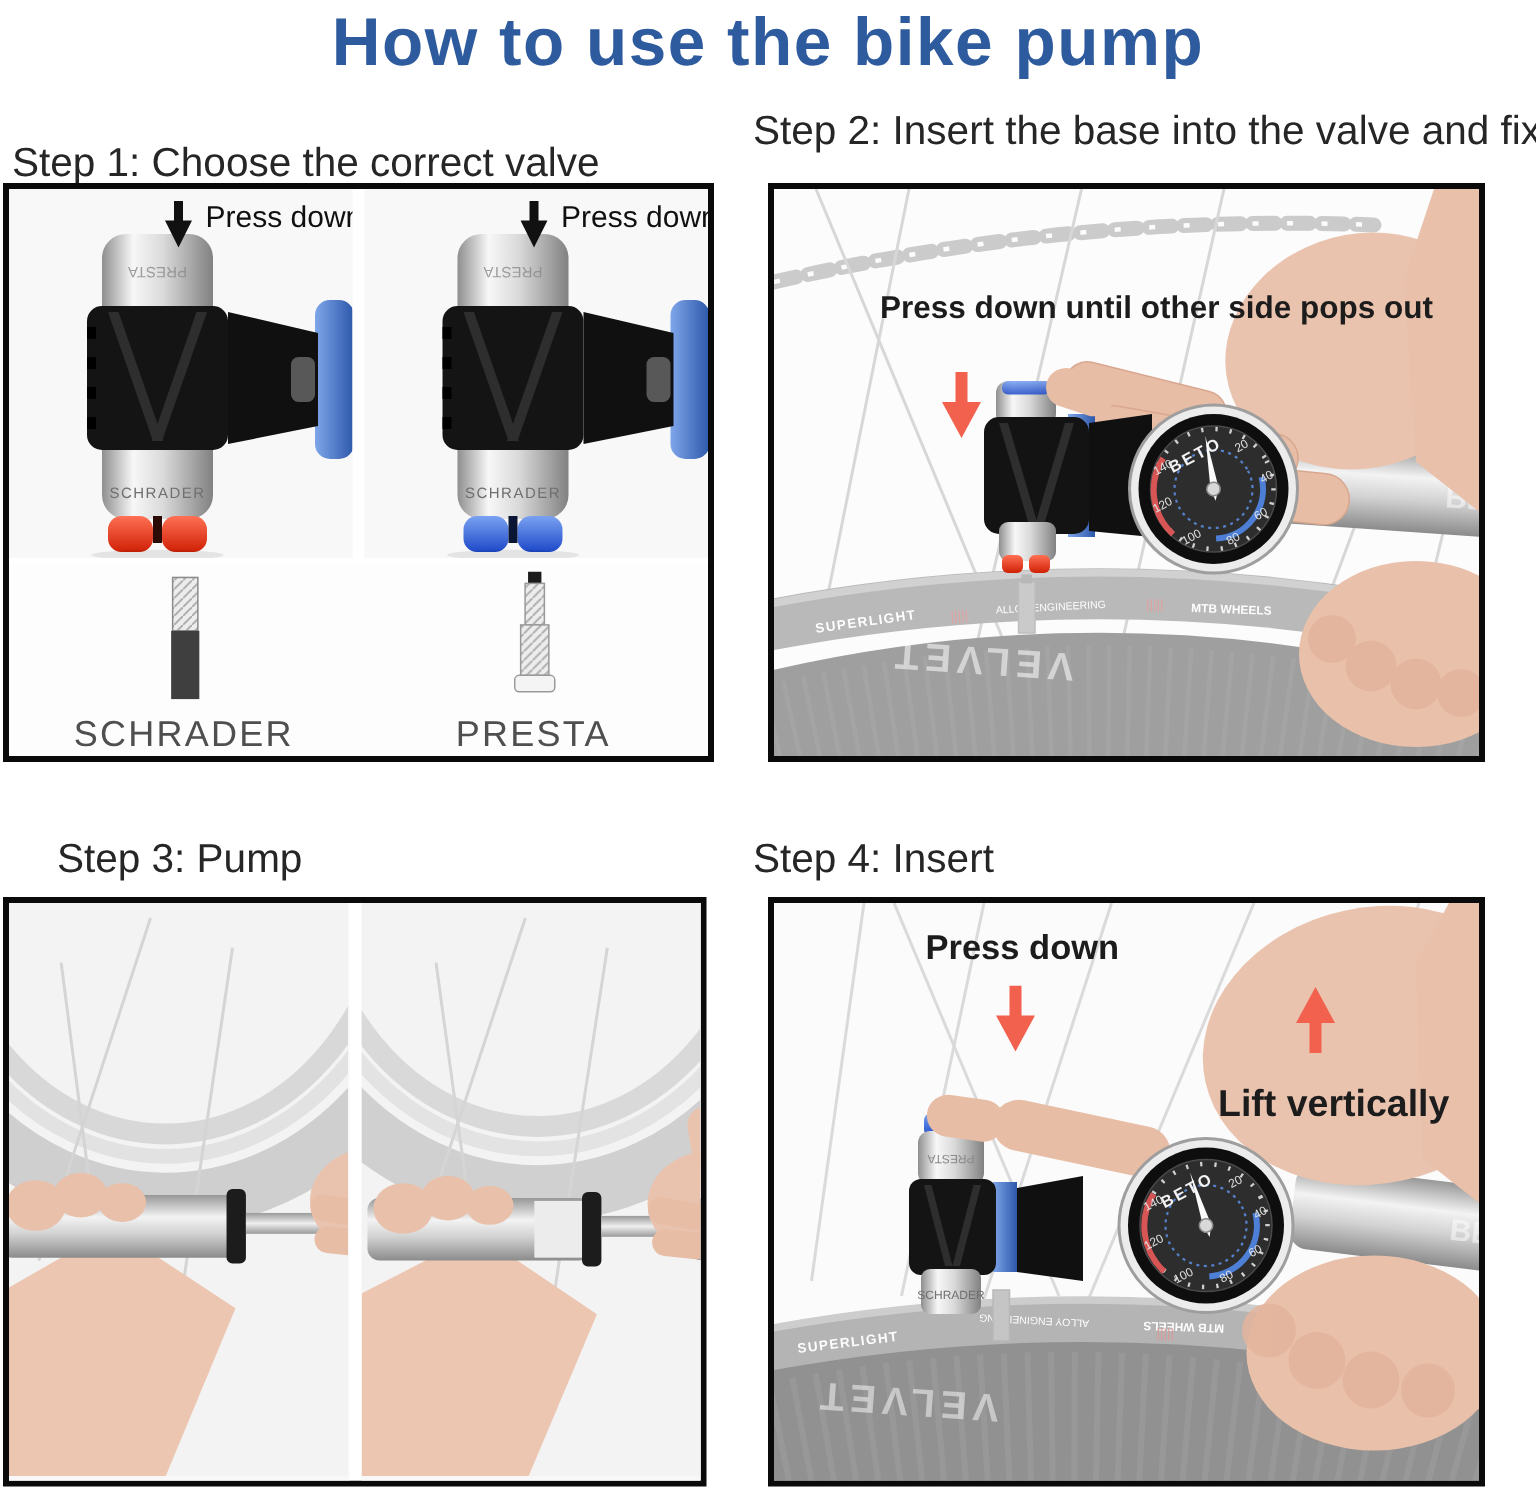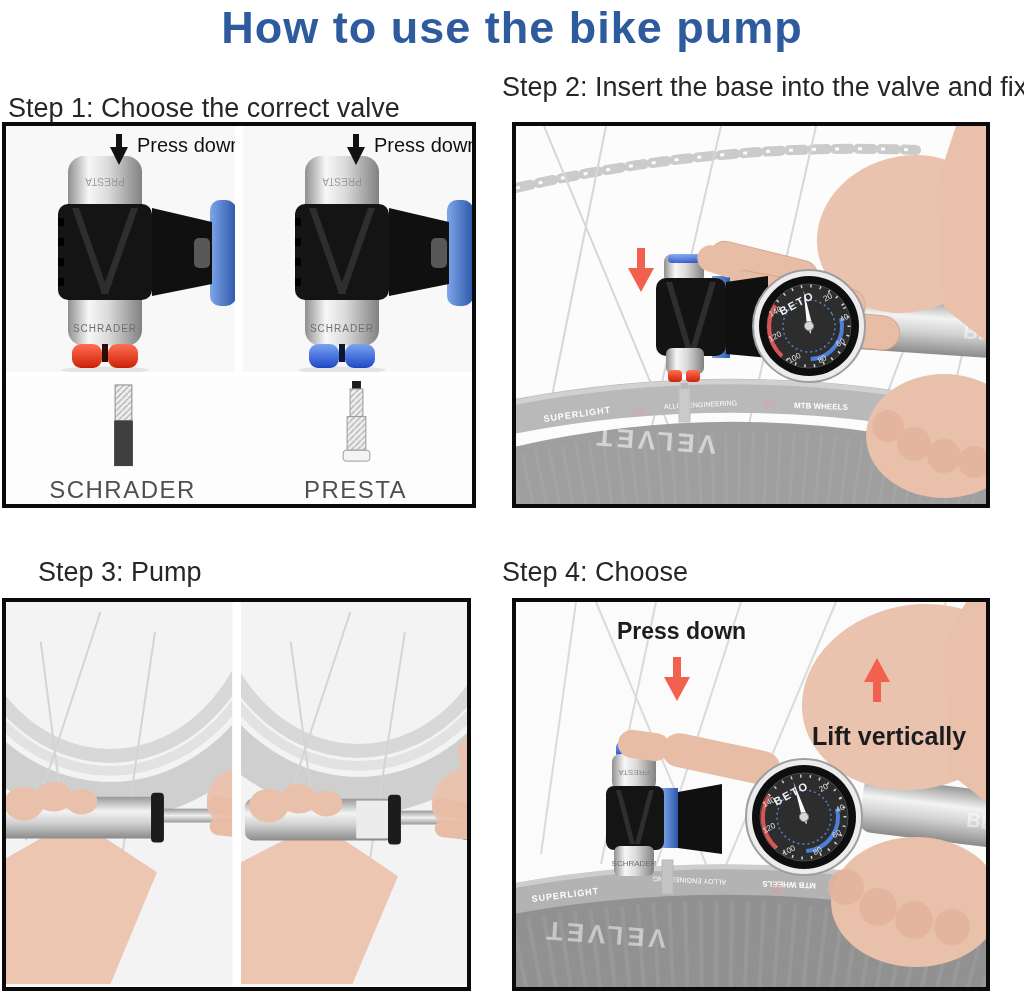--- a/index.html
+++ b/index.html
@@ -79,21 +79,21 @@
       <path d="M0,6 L6,0" stroke="#a8a8a8" stroke-width="1.2"></path>
     </pattern>
   </defs>
 </svg>
 
 <h1 class="title">How to use the bike pump</h1>
 
 <div class="step-heading" id="h-s1">Step 1: Choose the correct valve</div>
 <div class="step-heading" id="h-s2">Step 2: Insert the base into the valve and fixed</div>
 <div class="step-heading" id="h-s3">Step 3: Pump</div>
-<div class="step-heading" id="h-s4">Step 4: Choose</div>
+<div class="step-heading" id="h-s4">Step 4: Insert</div>
 
 <div class="panel" id="p1">
   <div class="photo-row">
 
     <div class="photo">
       <svg class="scene" viewBox="0 0 229 246">
         <rect width="229" height="246" fill="#f8f8f8"></rect>
         <g>
           <rect x="204" y="74" width="26" height="106" rx="10" fill="url(#gBlueRing)"></rect>
           <polygon points="146,82 206,96 206,158 146,170" fill="#101010"></polygon>
@@ -264,20 +264,21 @@
         <ellipse cx="428" cy="310" rx="78" ry="62" fill="#e9c0aa"></ellipse>
         <g fill="#e4b49c" opacity="0.85">
           <circle cx="372" cy="300" r="16"></circle>
             <circle cx="398" cy="318" r="17"></circle>
           <circle cx="428" cy="330" r="17"></circle>
             <circle cx="458" cy="336" r="16"></circle>
         </g>
         <rect x="186" y="116" width="46" height="26" rx="13" fill="#e8bda6" transform="rotate(18 186 116)"></rect>
       </g>
     </svg>
+    <div class="caption" id="cap-s2">Press down until other side pops out</div>
     <svg class="abs" style="left:112px;top:122px;" width="26" height="45" viewBox="0 0 26 45">
       <rect x="9" y="0" width="8" height="22" fill="#f2614d"></rect>
         <polygon points="0,20 26,20 13,44" fill="#f2614d"></polygon>
     </svg>
   </div>
 </div>
 
 <div class="panel" id="p3">
   <div class="photo-row">
 

